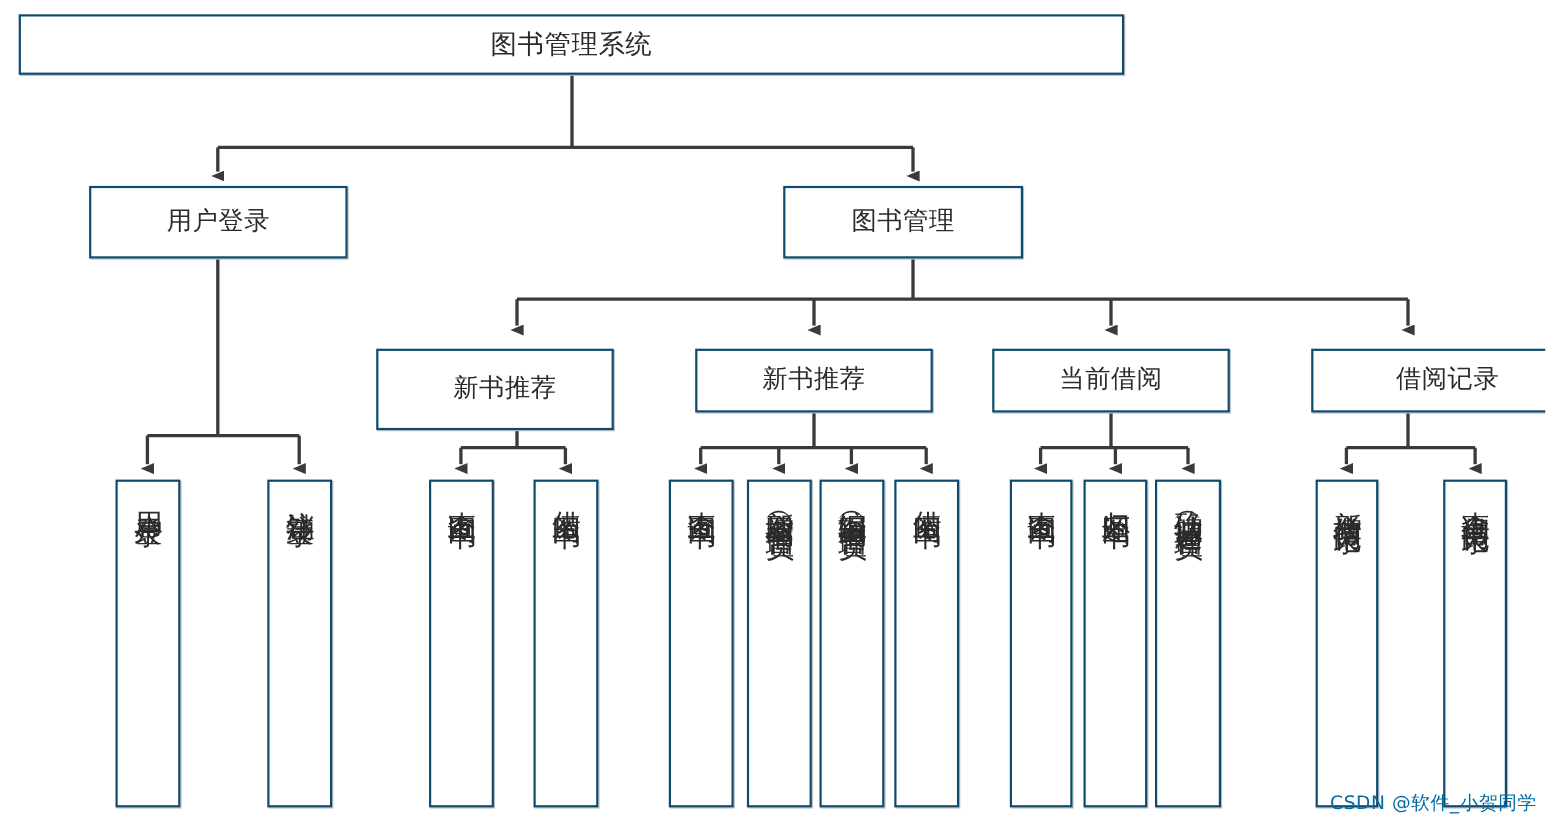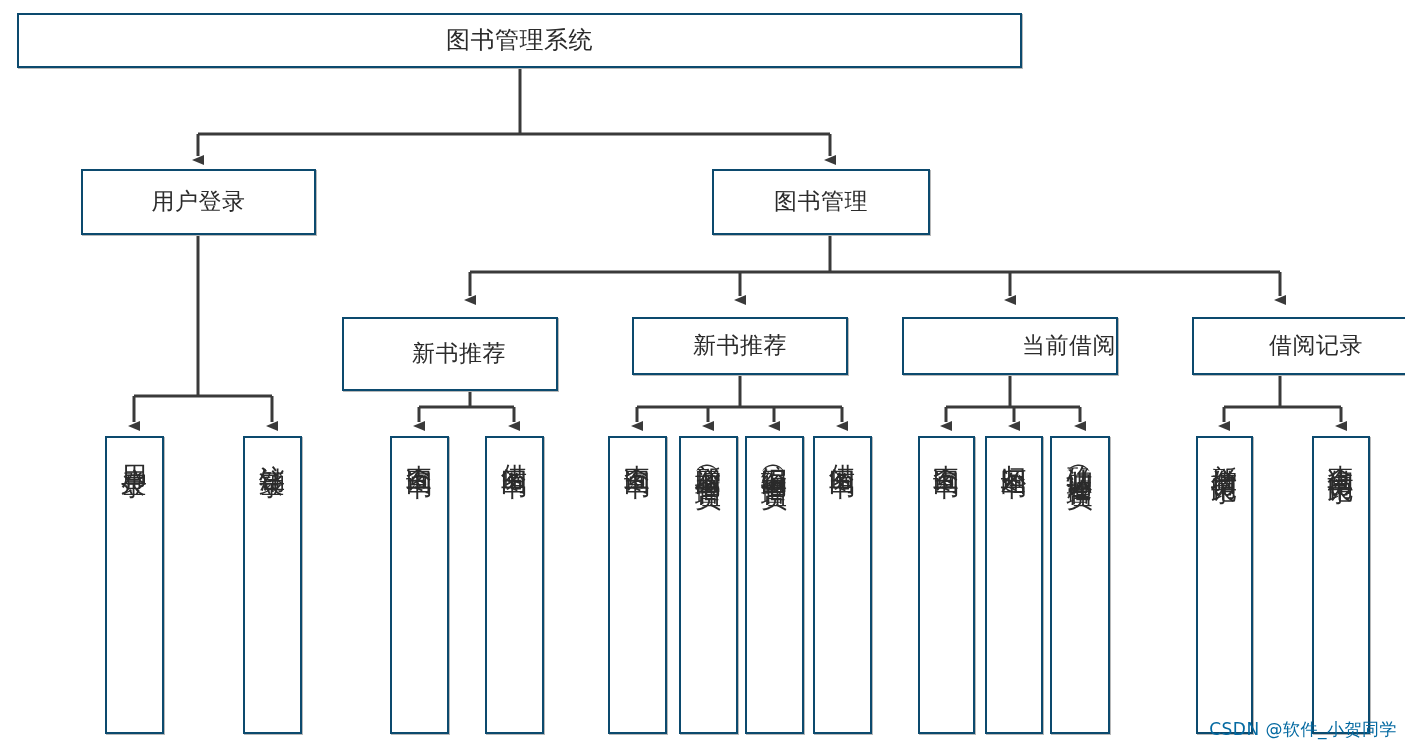--- a/index.html
+++ b/index.html
@@ -142,21 +142,21 @@
   <div class="node h" style="left:712px; top:169px; width:218px; height:66px;">
     <span class="node-label">图书管理</span>
   </div>
 
   <div class="node h" style="left:342px; top:317px; width:216px; height:74px;padding-left:18px;">
     <span class="node-label">新书推荐</span>
   </div>
   <div class="node h" style="left:632px; top:317px; width:216px; height:58px;">
     <span class="node-label">新书推荐</span>
   </div>
-  <div class="node h" style="left:902px; top:317px; width:216px; height:58px;justify-content:flex-end;">
+  <div class="node h" style="left:902px; top:317px; width:216px; height:58px;">
     <span class="node-label">当前借阅</span>
   </div>
   <div class="node h" style="left:1172px; top:317px; width:248px; height:58px;margin-left:20px;">
     <span class="node-label">借阅记录</span>
   </div>
 
   <div class="node v" style="left:105px; top:436px; width:59px; height:298px;">
     <span class="node-label">用户登录</span>
   </div>
   <div class="node v" style="left:243px; top:436px; width:59px; height:298px;">

